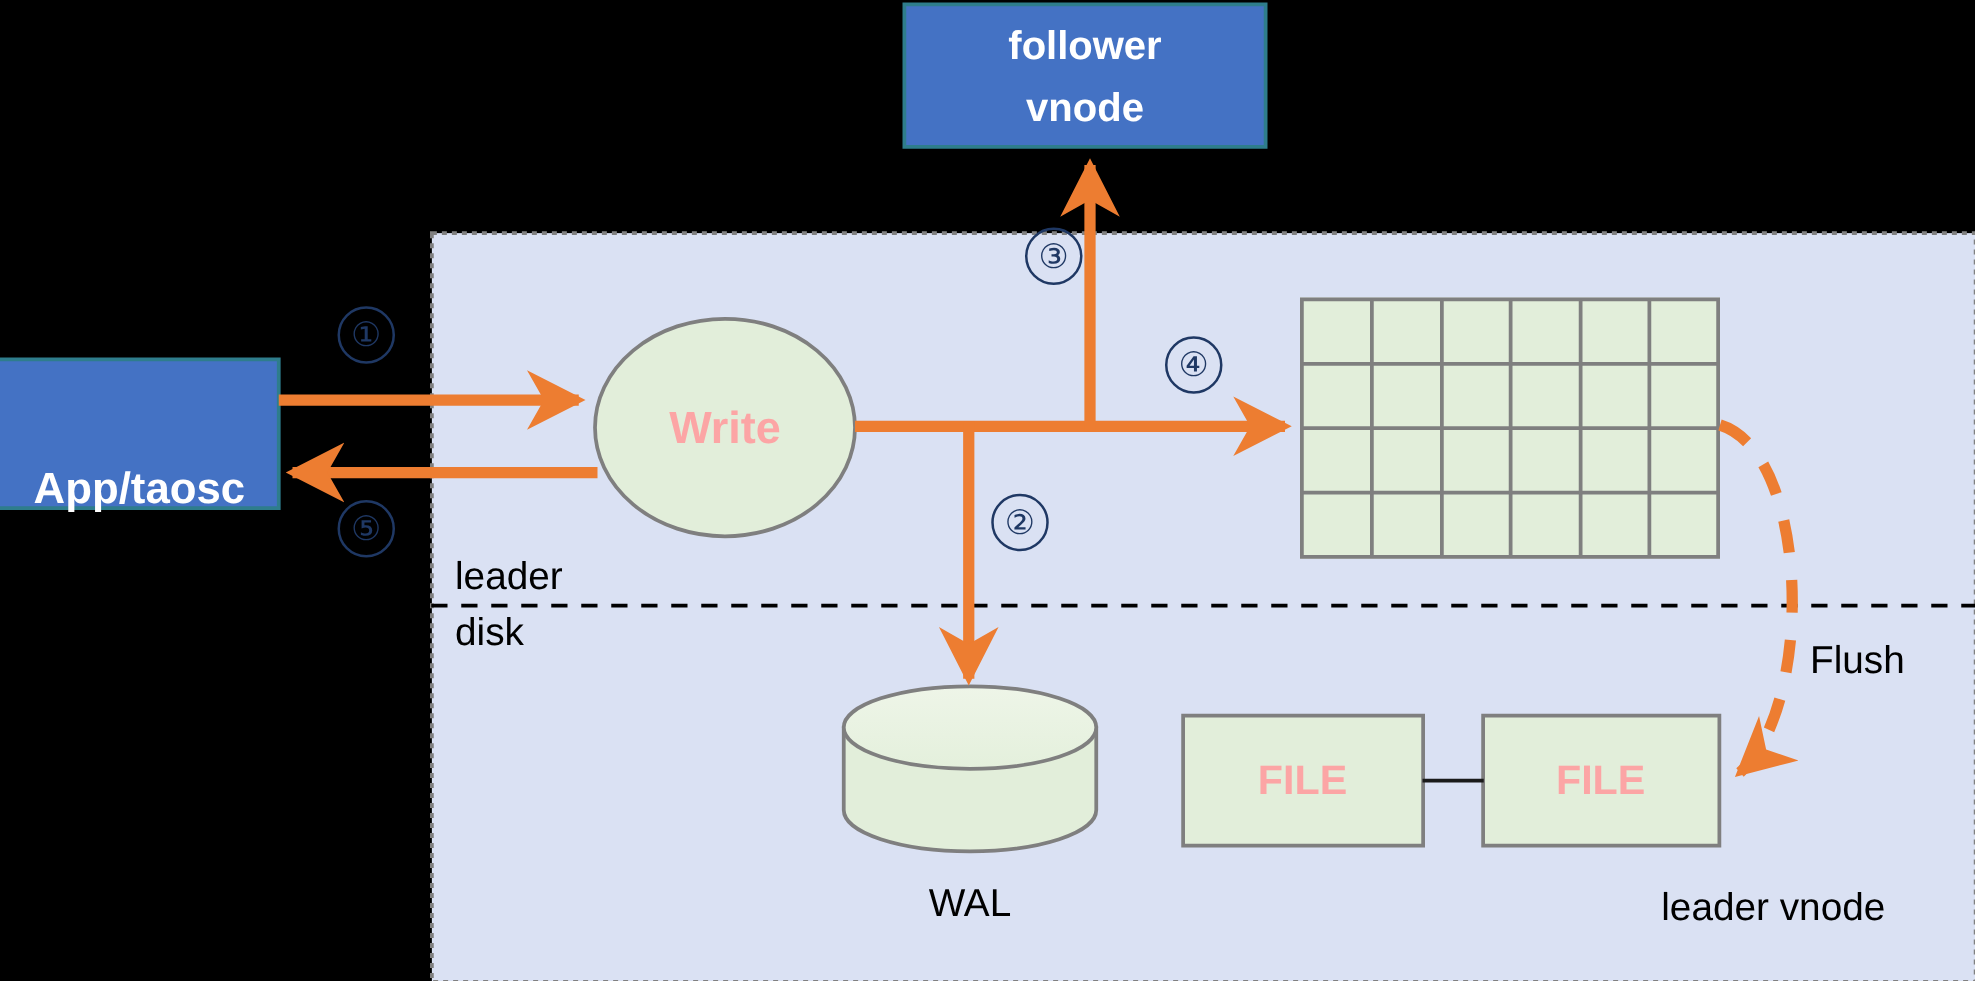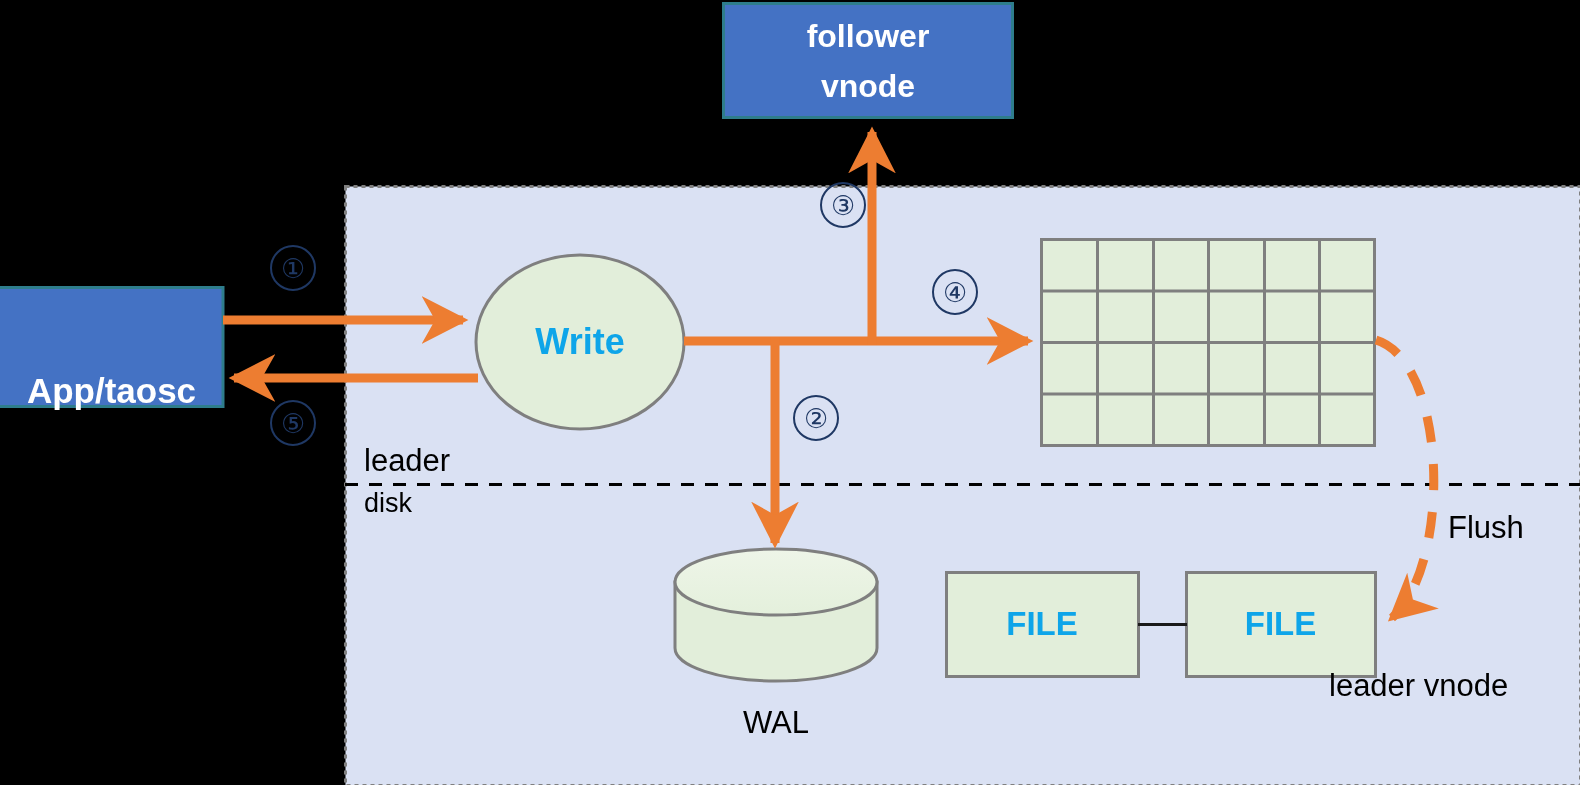--- a/index.html
+++ b/index.html
@@ -11,21 +11,21 @@
   #svg{position:absolute;left:0;top:0;width:1580px;height:785px;}
   .lbl{position:absolute;color:#000;white-space:nowrap;}
   .boxlabel{
     position:absolute;display:flex;align-items:center;justify-content:center;
     text-align:center;color:#fff;font-weight:bold;line-height:1.15;
     pointer-events:none;
     gap:13px;
   }
   .greenlabel{
     position:absolute;display:flex;align-items:center;justify-content:center;
-    text-align:center;color:#0ea5e9;font-weight:bold;pointer-events:none;
+    text-align:center;color:#fca5a5;font-weight:bold;pointer-events:none;
   }
   .circnum{
     position:absolute;display:flex;align-items:center;justify-content:center;
     width:42px;height:42px;border-radius:50%;
     border:2px solid #1f3864;color:#1f3864;
     font-size:27px;line-height:1;font-family:"DejaVu Sans",sans-serif;
   }
 </style>
 </head>
 <body>
@@ -108,25 +108,25 @@
   </div>
 
   <div class="greenlabel" style="left:1186px;top:572px;width:189px;height:104px;font-size:33px;">
     <span>FILE</span>
   </div>
 
   <div class="lbl" style="left:675px;top:705px;width:202px;text-align:center;font-size:31px;">WAL</div>
 
   <div class="lbl" style="left:364px;top:443px;font-size:31px;">leader</div>
 
-  <div class="lbl" style="left:364px;top:488px;font-size:27px;">disk</div>
+  <div class="lbl" style="left:364px;top:488px;font-size:31px;">disk</div>
 
   <div class="lbl" style="left:1448px;top:510px;font-size:31px;">Flush</div>
 
-  <div class="lbl" style="left:1329px;top:668px;font-size:31px;text-align:center;">leader vnode</div>
+  <div class="lbl" style="left:1329px;top:708px;font-size:31px;text-align:center;">leader vnode</div>
 
   <div class="circnum" style="left:270px;top:245px;">①</div>
   <div class="circnum" style="left:270px;top:400px;">⑤</div>
   <div class="circnum" style="left:793px;top:395px;">②</div>
   <div class="circnum" style="left:820px;top:182px;">③</div>
   <div class="circnum" style="left:932px;top:269px;">④</div>
 
 </div>
 
 </body></html>

